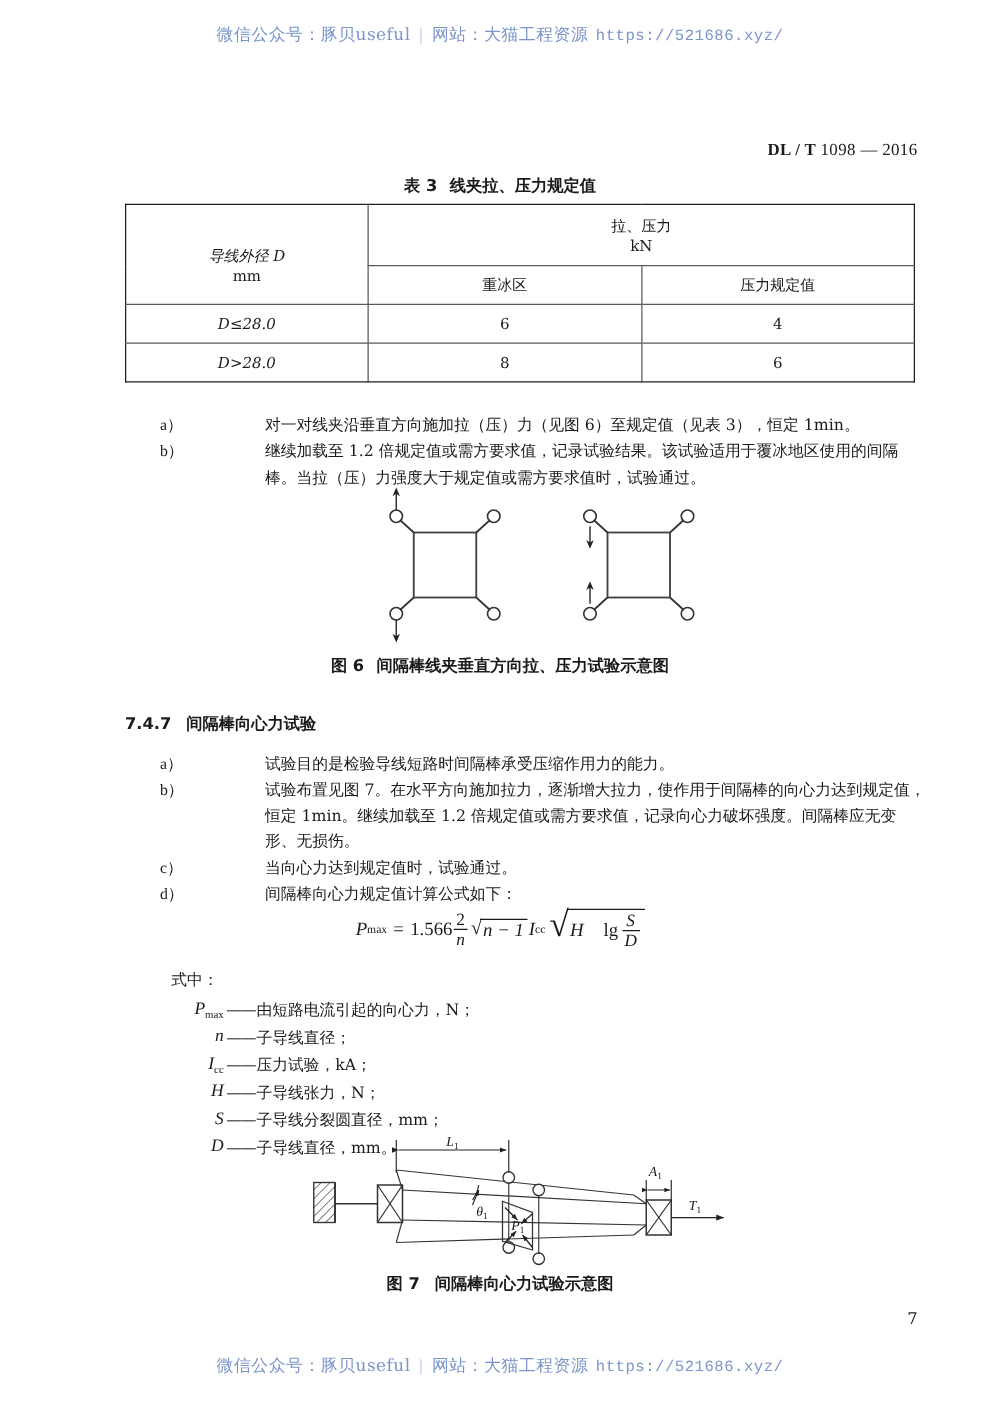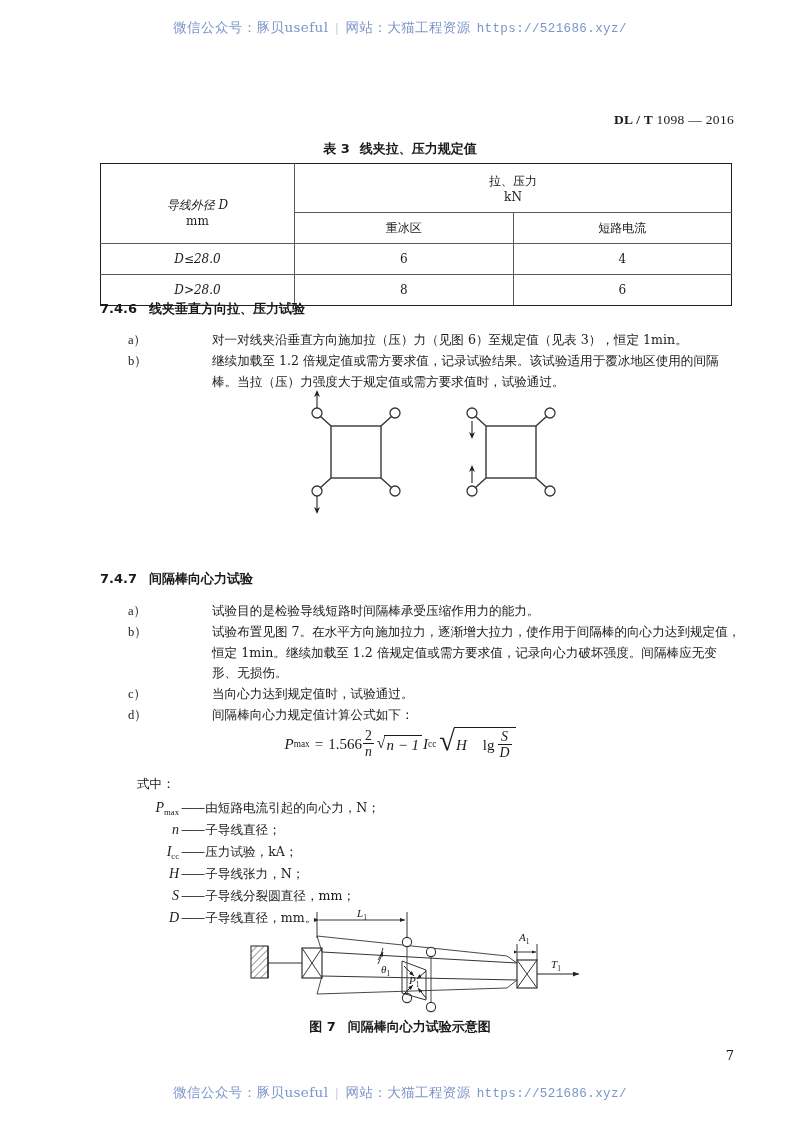--- a/index.html
+++ b/index.html
@@ -265,38 +265,35 @@
         <div class="ital">导线外径 D</div>
         <div>mm</div>
       </td>
       <td class="cell-head-1 tbl-outer-top tbl-outer-right" colspan="2">
         <div>拉、压力</div>
         <div>kN</div>
       </td>
     </tr>
     <tr>
       <td class="cell-head-2" style="width:224px">重冰区</td>
-      <td class="cell-head-2 tbl-outer-right">短路电流</td>
+      <td class="cell-head-2 tbl-outer-right">压力规定值</td>
     </tr>
     <tr>
       <td class="cell-body tbl-outer-left ital">D≤28.0</td>
       <td class="cell-body">6</td>
       <td class="cell-body tbl-outer-right">4</td>
     </tr>
     <tr>
       <td class="cell-body tbl-outer-left tbl-outer-bottom ital">D&gt;28.0</td>
       <td class="cell-body tbl-outer-bottom">8</td>
       <td class="cell-body tbl-outer-bottom tbl-outer-right">6</td>
     </tr>
   </tbody>
     </table>
 
-  <div class="sec-head" style="left:100px; top:300px;">
-    <span class="numpart">7.4.6</span><span>线夹垂直方向拉、压力试验</span>
-  </div>
 
   <div class="item" style="left:128px; top:330px; width:610px;">
     <div class="marker">a）</div>
     <div class="body">对一对线夹沿垂直方向施加拉（压）力（见图 6）至规定值（见表 3），恒定 1min。</div>
   </div>
 
   <div class="item" style="left:128px; top:351px; width:612px;">
     <div class="marker">b）</div>
     <div class="body">继续加载至 1.2 倍规定值或需方要求值，记录试验结果。该试验适用于覆冰地区使用的间隔棒。当拉（压）力强度大于规定值或需方要求值时，试验通过。</div>
   </div>
@@ -340,20 +337,23 @@
           <line x1="32" y1="33" x2="32" y2="49" stroke="#222" stroke-width="1.1"></line>
           <path d="M32 51 L29 44 L32 46 L35 44 Z" fill="#222" stroke="none"></path>
 
           <line x1="32" y1="95" x2="32" y2="79" stroke="#222" stroke-width="1.1"></line>
           <path d="M32 77 L29 84 L32 82 L35 84 Z" fill="#222" stroke="none"></path>
         </g>
       </g>
     </svg>
   </div>
 
+  <div class="fig-caption fig6-caption">
+    <span>图 6</span><span style="display:inline-block;width:10px"></span><span>间隔棒线夹垂直方向拉、压力试验示意图</span>
+  </div>
 
   <div class="sec-head" style="left:100px; top:570px;">
     <span class="numpart">7.4.7</span><span>间隔棒向心力试验</span>
   </div>
 
   <div class="item" style="left:128px; top:601px; width:610px;">
     <div class="marker">a）</div>
     <div class="body">试验目的是检验导线短路时间隔棒承受压缩作用力的能力。</div>
   </div>
 

